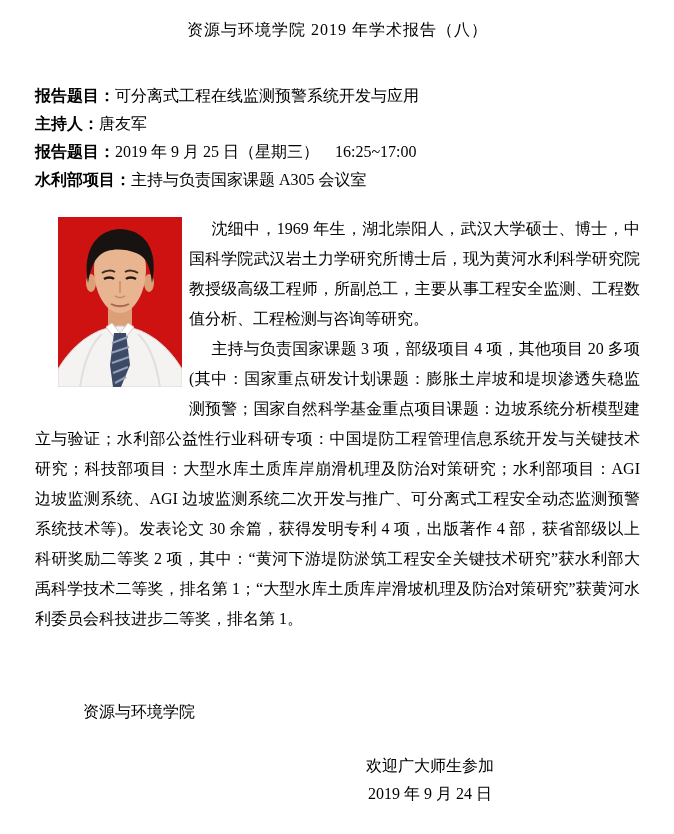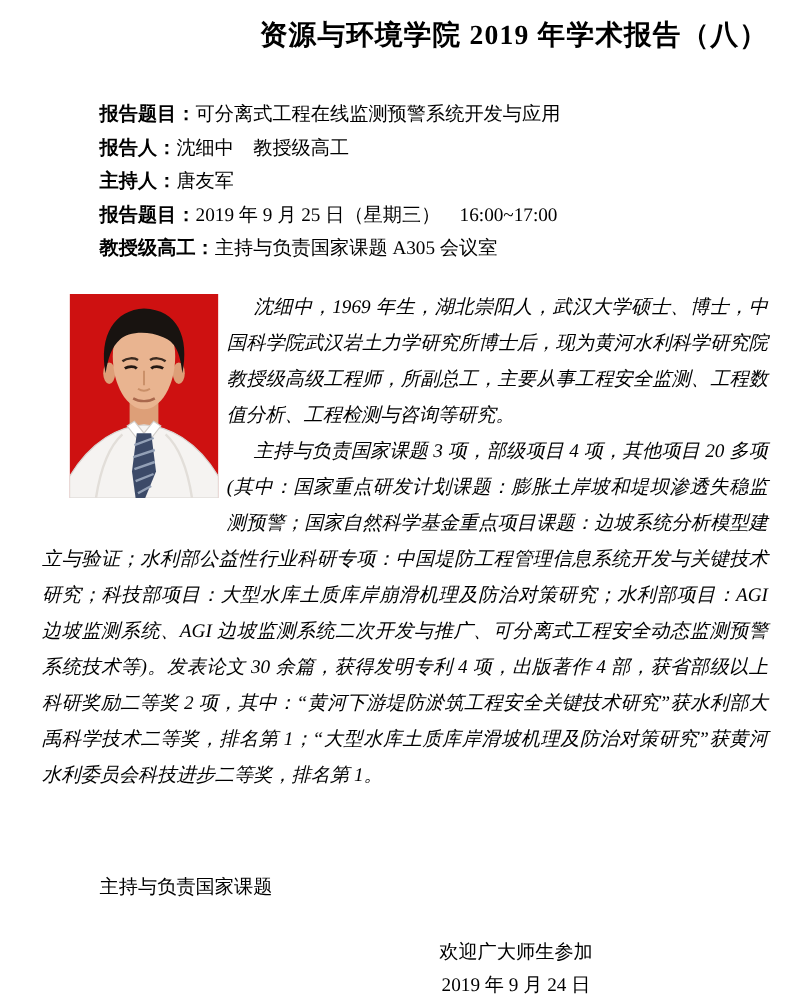--- a/index.html
+++ b/index.html
@@ -14,31 +14,30 @@
     color: #000;
     font-family: "Liberation Serif", "DejaVu Serif", serif;
   }
   .page {
     box-sizing: border-box;
     width: 674px;
     height: 834px;
     padding: 13px 34px 0 35px;
   }
   .report-title {
-    text-align: right;
-    font-size: 23px;
-    font-weight: bold;
+    text-align: center;
+    font-size: 16px;
+    font-weight: normal;
     line-height: 33px;
     margin: 0 0 36px 0;
     letter-spacing: 1px;
     white-space: nowrap;
   }
   .info-section {
     font-size: 16px;
-    margin-left: 48px;
   }
   .info-row {
     line-height: 28px;
     white-space: nowrap;
   }
   .info-label {
     font-weight: bold;
   }
   .bio-section {
     margin-top: 20px;
@@ -53,21 +52,20 @@
     margin: 3px 7px 8px 23px;
   }
   .photo-frame svg {
     display: block;
     width: 124px;
     height: 170px;
   }
   .bio-section p {
     margin: 0;
     text-indent: 1.4em;
-    font-style: italic;
   }
   .welcome-line {
     clear: both;
     margin-top: 64px;
     font-size: 16px;
     line-height: 28px;
     text-indent: 3em;
   }
   .signature-block {
     margin: 26px 60px 0 auto;
@@ -85,30 +83,27 @@
 
 <div class="page">
 
   <h1 class="report-title">资源与环境学院 2019 年学术报告（八）</h1>
 
   <div class="info-section">
     <div class="info-row">
       <span class="info-label">报告题目：</span><span class="info-value">可分离式工程在线监测预警系统开发与应用</span>
     </div>
     <div class="info-row">
-      <span class="info-label">报告人：</span><span class="info-value">沈细中　教授级高工</span>
-    </div>
-    <div class="info-row">
       <span class="info-label">主持人：</span><span class="info-value">唐友军</span>
     </div>
     <div class="info-row">
-      <span class="info-label">报告题目：</span><span class="info-value">2019 年 9 月 25 日（星期三）　16:00~17:00</span>
+      <span class="info-label">报告题目：</span><span class="info-value">2019 年 9 月 25 日（星期三）　16:25~17:00</span>
     </div>
     <div class="info-row">
-      <span class="info-label">教授级高工：</span><span class="info-value">主持与负责国家课题 A305 会议室</span>
+      <span class="info-label">水利部项目：</span><span class="info-value">主持与负责国家课题 A305 会议室</span>
     </div>
   </div>
 
   <div class="bio-section">
     <div class="photo-frame">
       <svg viewBox="0 0 124 170" xmlns="http://www.w3.org/2000/svg">
         <rect x="0" y="0" width="124" height="170" fill="#ce1111"></rect>
 
         <rect x="50" y="86" width="24" height="26" fill="#dd9f78"></rect>
 
@@ -134,20 +129,20 @@
 
         <path d="M62,64 L62,76 M57,79 C60,81 64,81 67,79" stroke="#c98f68" stroke-width="1.6" fill="none"></path>
 
         <path d="M53,87 C58,90 66,90 71,87" stroke="#a9674c" stroke-width="2" fill="none"></path>
       </svg>
     </div>
     <p>沈细中，1969 年生，湖北崇阳人，武汉大学硕士、博士，中国科学院武汉岩土力学研究所博士后，现为黄河水利科学研究院教授级高级工程师，所副总工，主要从事工程安全监测、工程数值分析、工程检测与咨询等研究。</p>
     <p>主持与负责国家课题 3 项，部级项目 4 项，其他项目 20 多项(其中：国家重点研发计划课题：膨胀土岸坡和堤坝渗透失稳监测预警；国家自然科学基金重点项目课题：边坡系统分析模型建立与验证；水利部公益性行业科研专项：中国堤防工程管理信息系统开发与关键技术研究；科技部项目：大型水库土质库岸崩滑机理及防治对策研究；水利部项目：AGI 边坡监测系统、AGI 边坡监测系统二次开发与推广、可分离式工程安全动态监测预警系统技术等)。发表论文 30 余篇，获得发明专利 4 项，出版著作 4 部，获省部级以上科研奖励二等奖 2 项，其中：“黄河下游堤防淤筑工程安全关键技术研究”获水利部大禹科学技术二等奖，排名第 1；“大型水库土质库岸滑坡机理及防治对策研究”获黄河水利委员会科技进步二等奖，排名第 1。</p>
   </div>
 
-  <div class="welcome-line">主持与负责国家课题</div>
+  <div class="welcome-line">资源与环境学院</div>
 
   <div class="signature-block">
     <div>欢迎广大师生参加</div>
     <div>2019 年 9 月 24 日</div>
   </div>
 
 </div>
 
 </body></html>

